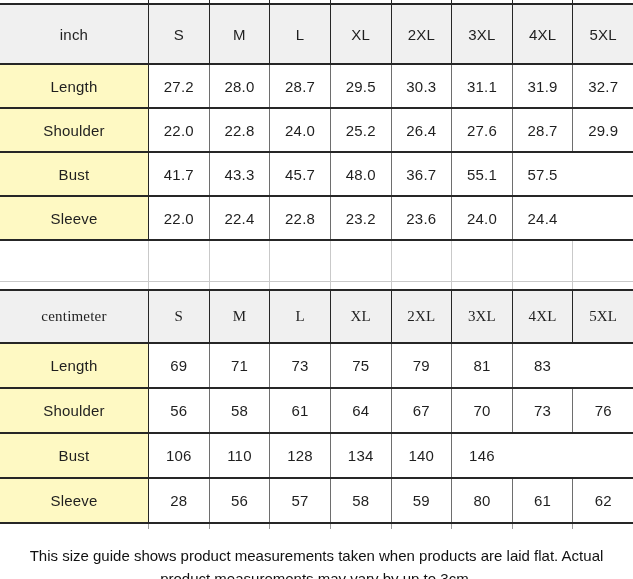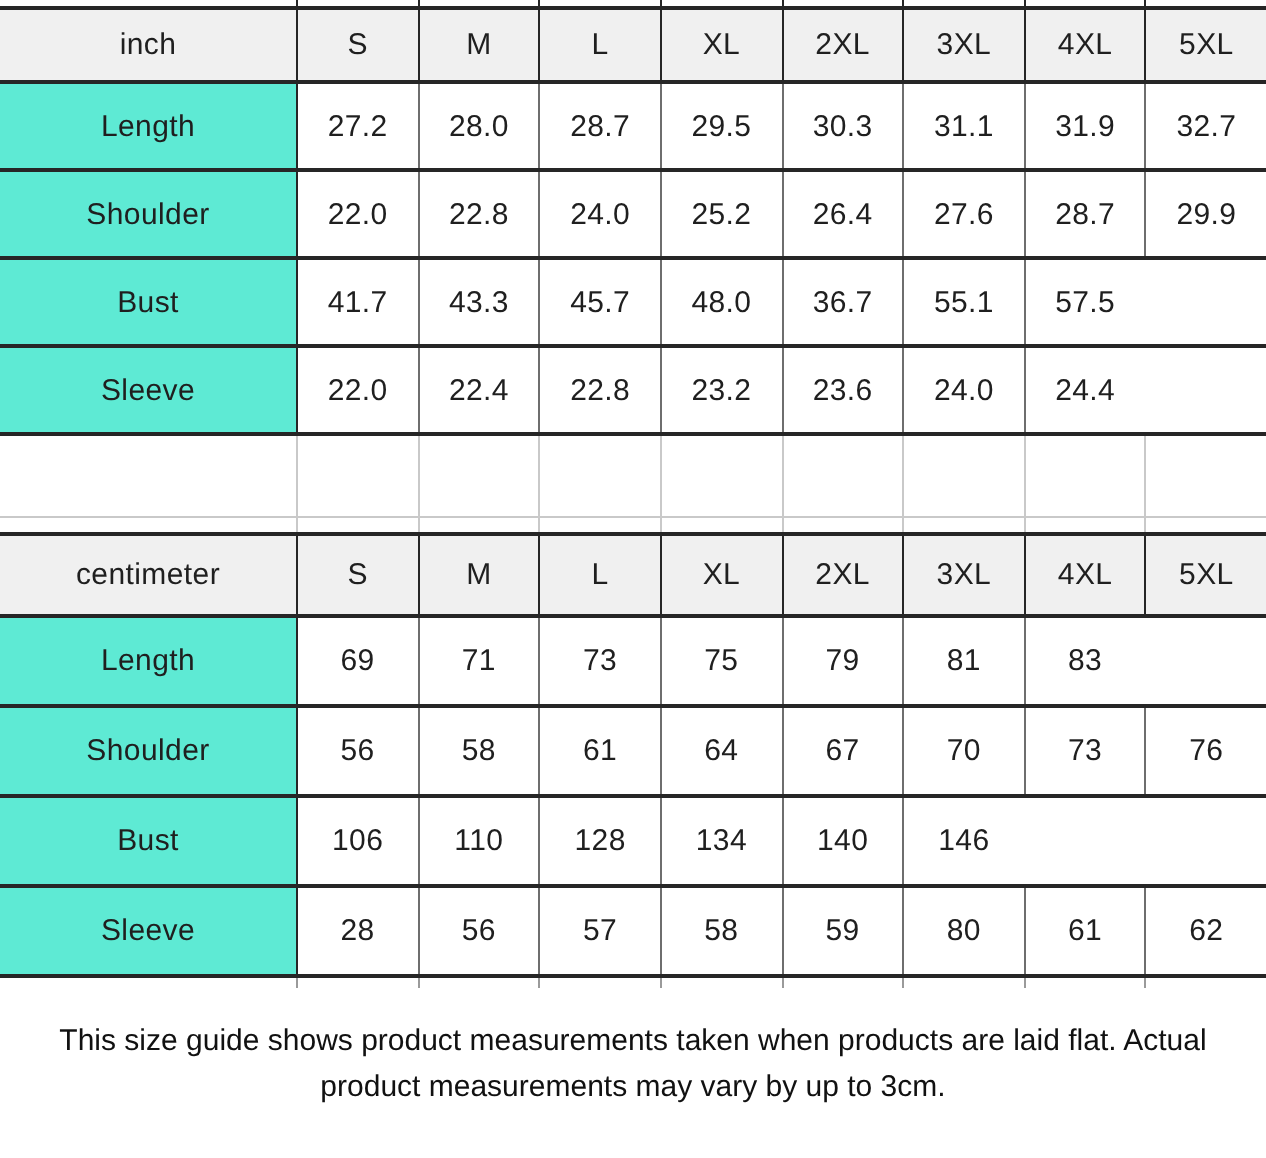--- a/index.html
+++ b/index.html
@@ -11,27 +11,27 @@
   }
   .grid { display: grid; grid-template-columns: 148px repeat(8, 1fr); }
   .cell {
     display: flex; align-items: center; justify-content: center;
     font-size: 15px; letter-spacing: 0.2px;
   }
   
   .size-table { border-top: 2px solid #262626; }
   .t-row { border-bottom: 2px solid #262626; }
   .t1 .t-row { height: 44px; }
-  .t1 .t-row.head { height: 37px; }
+  .t1 .t-row.head { height: 60px; }
   .t2 .t-row { height: 45px; }
-  .t2 .t-row.head { height: 41px; }
+  .t2 .t-row.head { height: 53px; font-family: Liberation Serif, serif; }
   .t-row .cell + .cell { border-left: 1px solid #6e6e6e; }
   .t-row.head .cell + .cell { border-left-color: #262626; }
   .t-row .cell:nth-child(2) { border-left-color: #262626; }
-  .cell.lab { background: #5eead4; }
+  .cell.lab { background: #fef9c3; }
   .head .cell { background: #f0f0f0; }
   
   .ticks-top { height: 3px; }
   .ticks-top .cell + .cell { border-left: 1px solid #262626; }
   
   .gap1 { height: 40px; }
   .gap2 { height: 8px; border-top: 1px solid #c9c9c9; }
   .gap1 .cell + .cell, .gap2 .cell + .cell { border-left: 1px solid #c9c9c9; }
   
   .ticks-bottom { height: 5px; }

